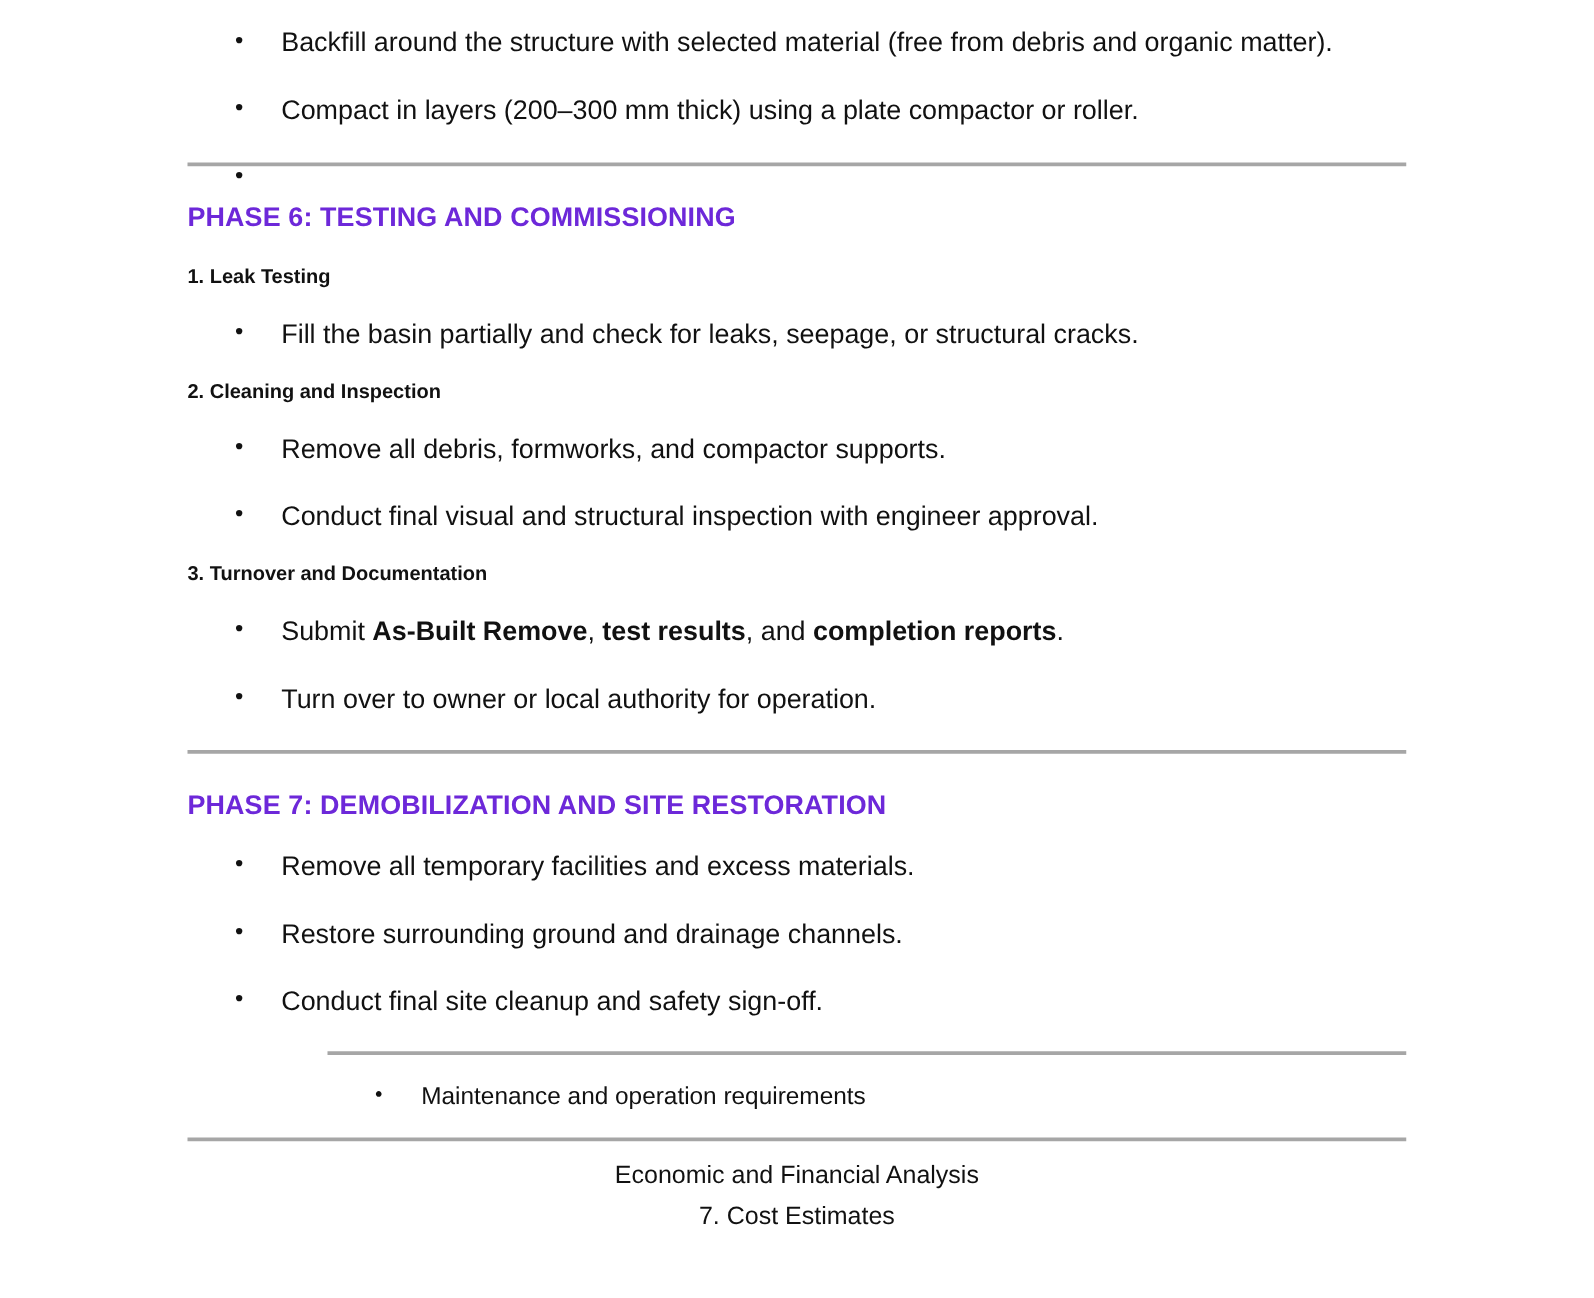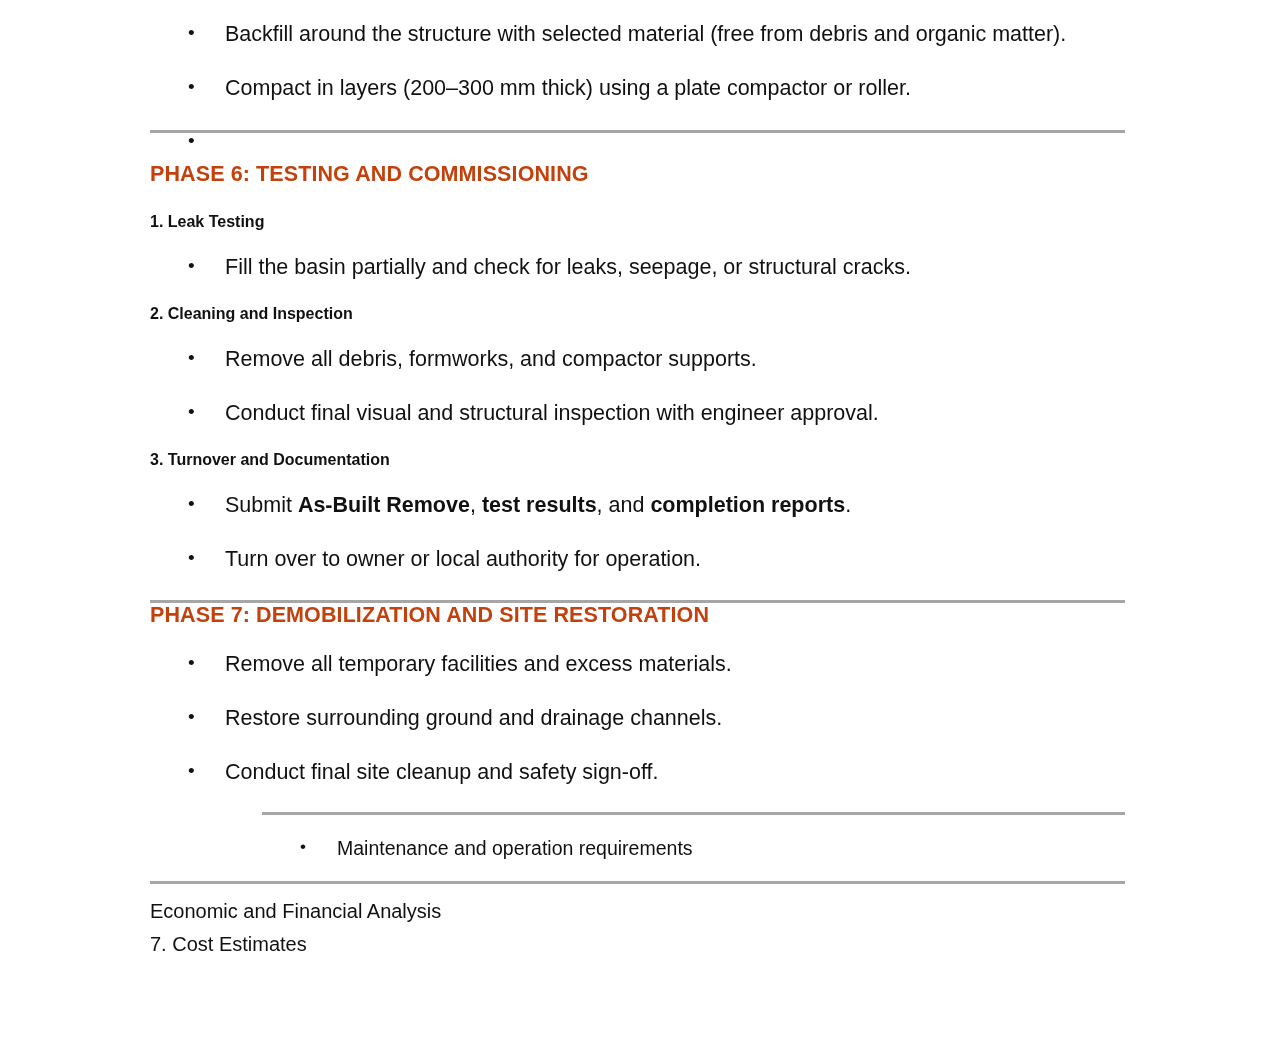--- a/index.html
+++ b/index.html
@@ -42,35 +42,36 @@
     line-height: 1.4;
   }
   .rule {
     height: 0;
     border-top: 3px solid #a6a6a6;
     margin: 0;
   }
   .section-head {
     font-size: 21.5px;
     font-weight: bold;
-    color: #c2410c;
+    color: #6d28d9;
     letter-spacing: 0.1px;
     margin: 0;
   }
   .sub-head {
     font-size: 16px;
     font-weight: bold;
     color: #111111;
     margin: 0;
   }
   .plain-line {
     font-size: 20px;
     color: #111111;
     margin: 0;
     line-height: 1.45;
+    text-align: center;
   }
   .indent-block {
     margin-left: 112px;
   }
   .rule-indented {
     height: 0;
     border-top: 3px solid #a6a6a6;
     margin-left: 112px;
   }
   .bullet-item.small {
@@ -133,21 +134,21 @@
       <span><span>Submit </span><b>As-Built Remove</b><span>, </span><b>test results</b><span>, and </span><b>completion reports</b><span>.</span></span>
     </li>
     <li class="bullet-item">
       <span class="dot">•</span>
       <span>Turn over to owner or local authority for operation.</span>
     </li>
   </ul>
 
   <div class="rule" style="margin-top:26px;"></div>
 
-  <div class="section-head" style="">PHASE 7: DEMOBILIZATION AND SITE RESTORATION</div>
+  <div class="section-head" style="margin-top:29px;">PHASE 7: DEMOBILIZATION AND SITE RESTORATION</div>
 
   <ul class="bullet-list" style="margin-top:22px;">
     <li class="bullet-item">
       <span class="dot">•</span>
       <span>Remove all temporary facilities and excess materials.</span>
     </li>
     <li class="bullet-item">
       <span class="dot">•</span>
       <span>Restore surrounding ground and drainage channels.</span>
     </li>

